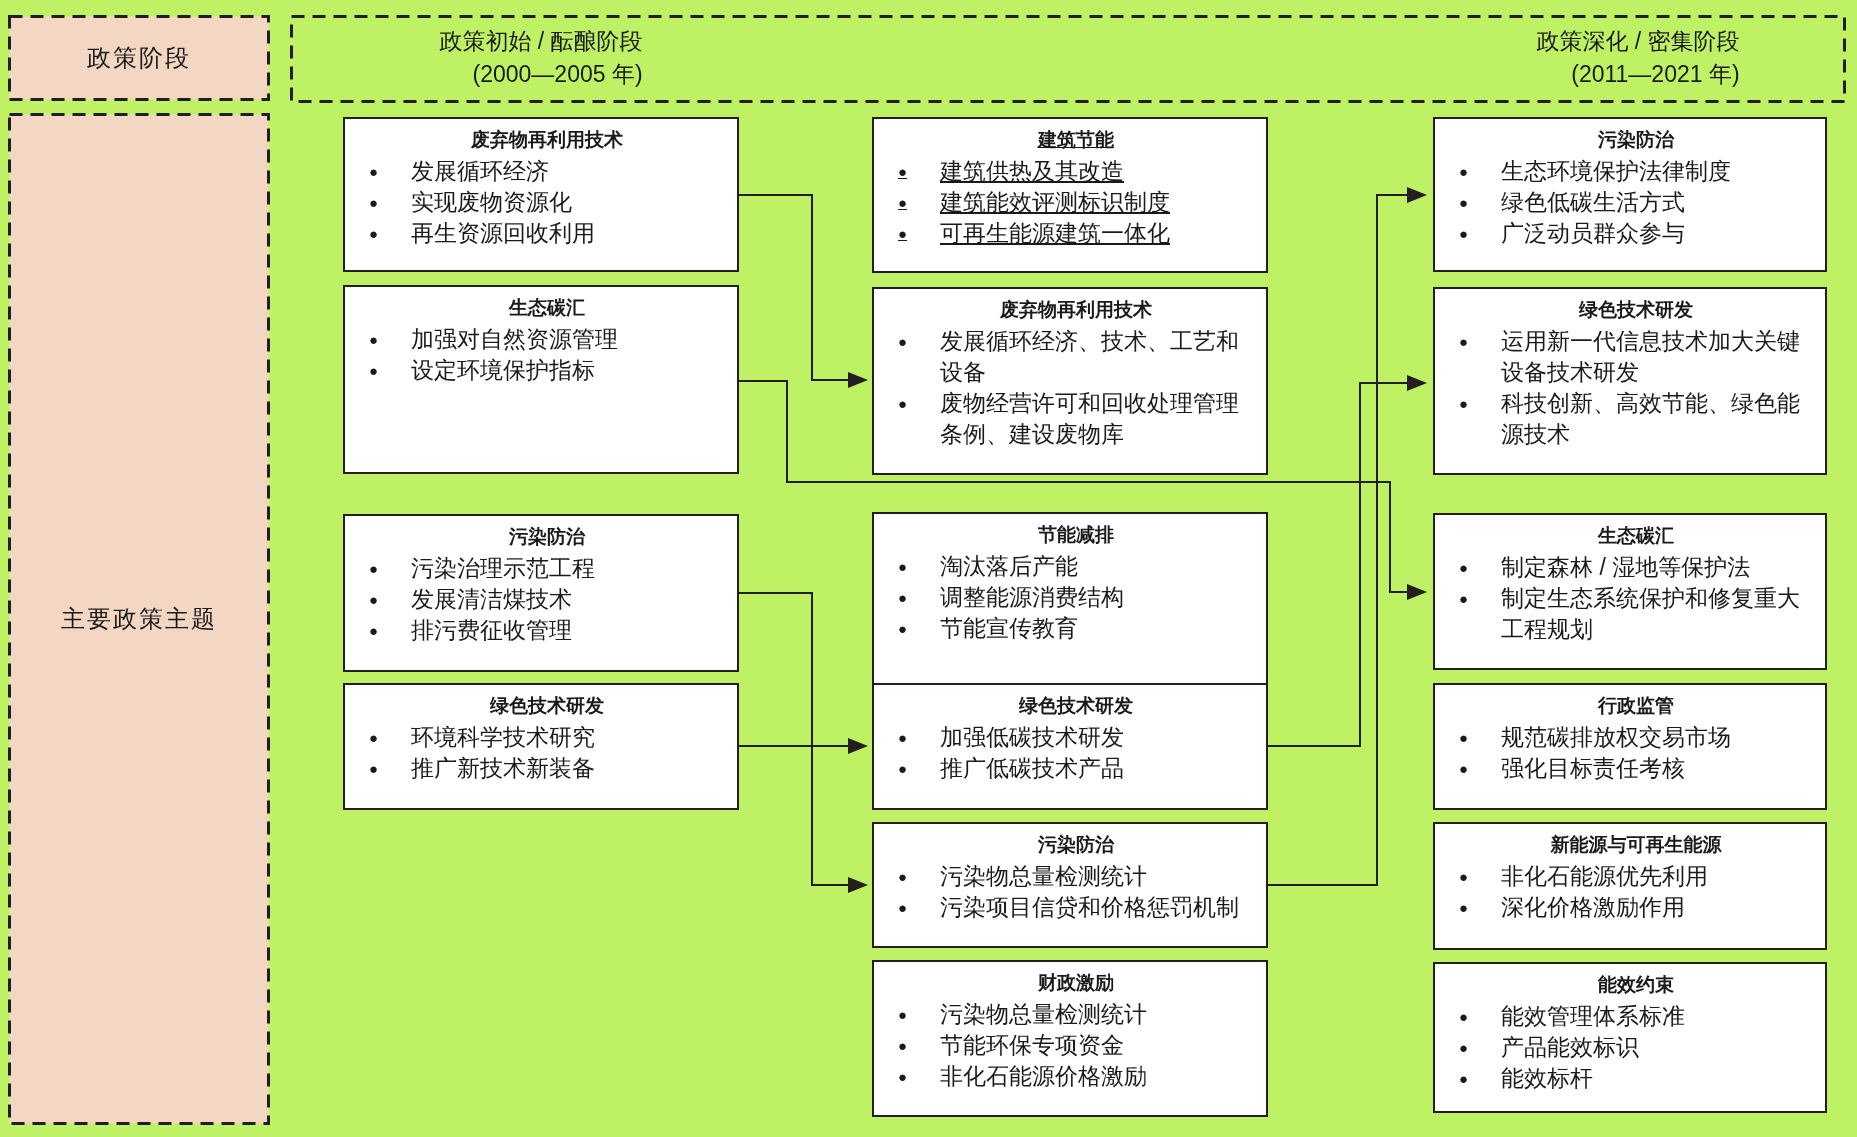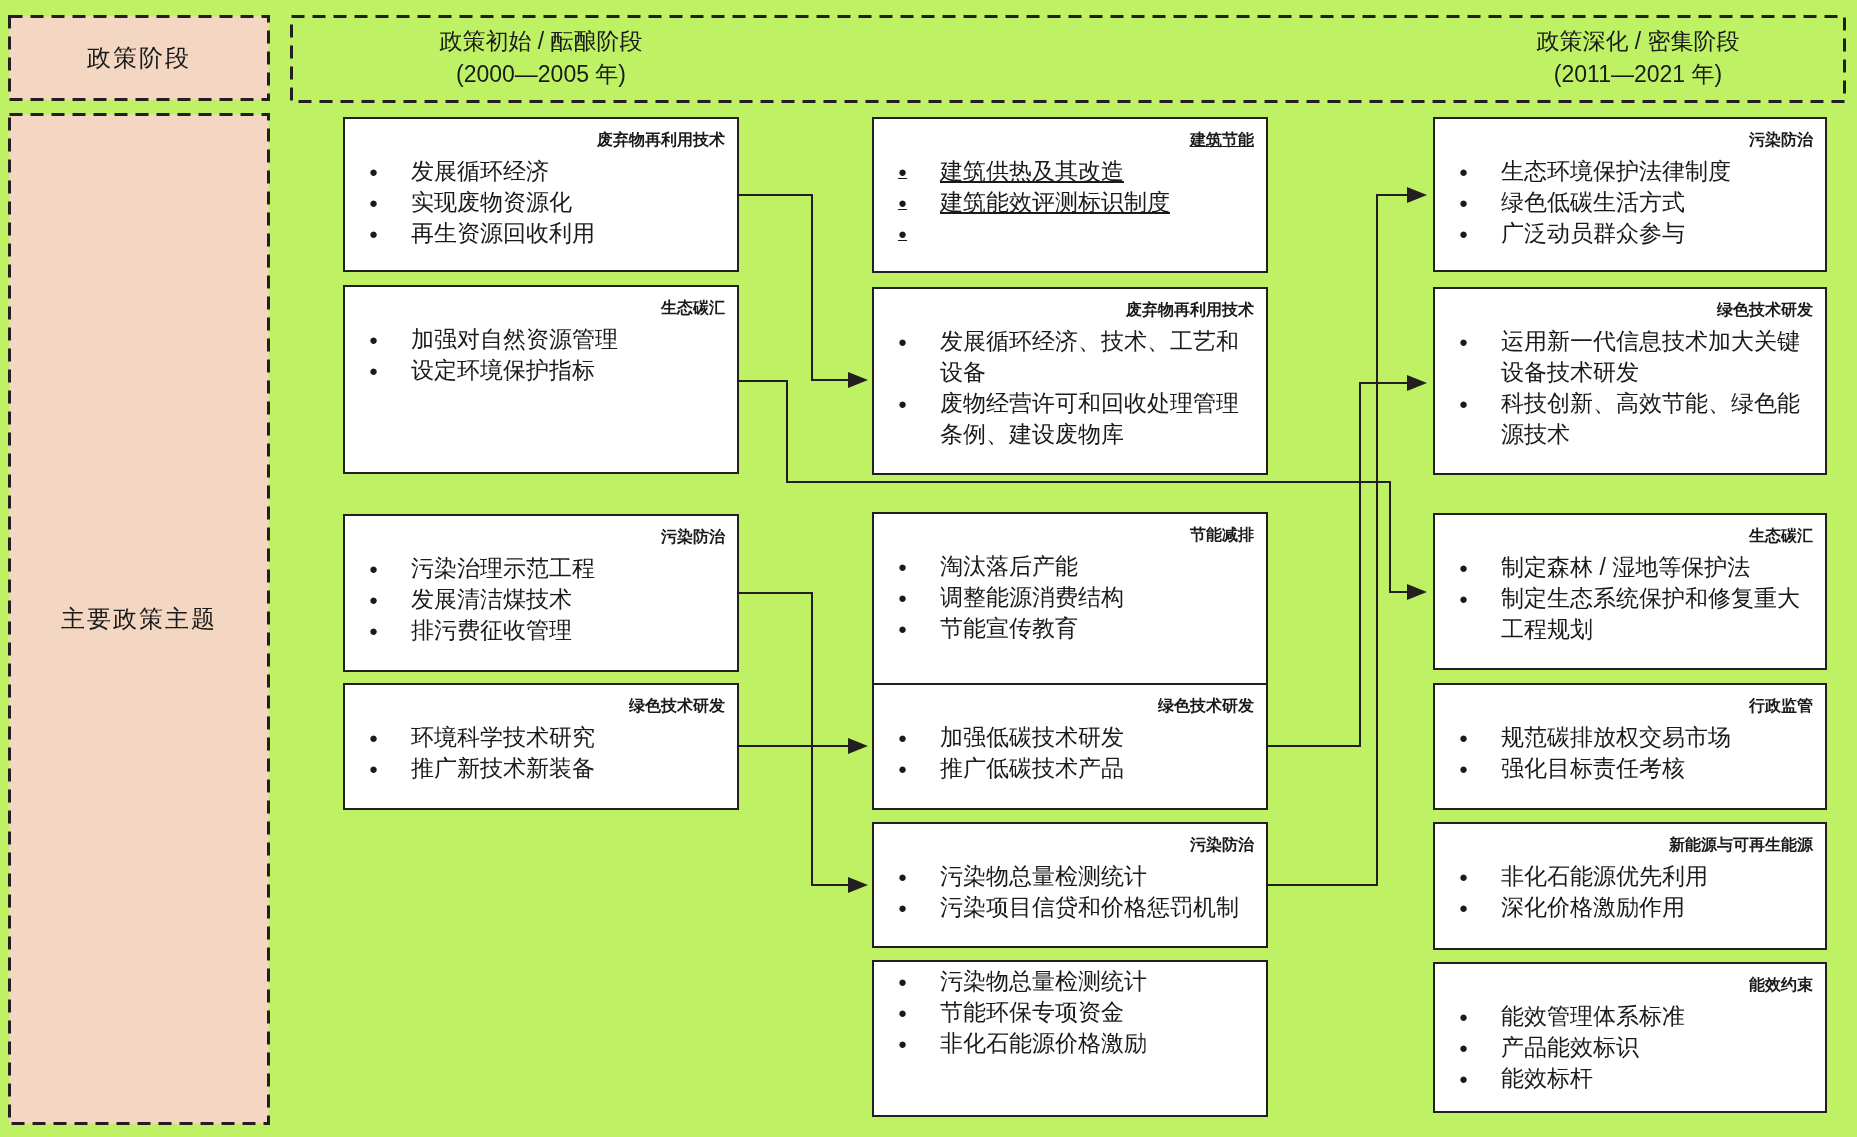--- a/index.html
+++ b/index.html
@@ -1,27 +1,27 @@
 <!DOCTYPE html>
 <html><head>
 <meta charset="utf-8">
 <style>
   html,body{margin:0;padding:0;background:#ffffff;}
   body{font-family:"Liberation Sans","DejaVu Sans",sans-serif;color:#1a1a1a;}
   #canvas{position:relative;width:1857px;height:1137px;background:#bef264;overflow:hidden;}
   #overlay{position:absolute;left:0;top:0;}
   .themebox{position:absolute;box-sizing:border-box;border:2px solid #231f20;background:#ffffff;
             padding:4px 12px 0 24px;}
-  .boxtitle{text-align:right;font-weight:bold;font-size:16px;line-height:33px;}
+  .boxtitle{text-align:center;font-weight:bold;font-size:19px;line-height:33px;}
   .bullet{display:flex;}
   .dot{flex:0 0 42px;font-size:15px;line-height:31px;}
   .btxt{flex:1;font-size:23px;line-height:31px;}
   .sidelabel{position:absolute;display:flex;align-items:center;justify-content:center;
              font-size:24px;letter-spacing:2px;}
-  .phase{position:absolute;transform:translateX(-50%);text-align:center;font-size:23px;line-height:33px;white-space:nowrap;}
+  .phase{position:absolute;transform:translateX(-50%);text-align:right;font-size:23px;line-height:33px;white-space:nowrap;}
 </style>
 </head>
 <body>
 
 <div id="canvas">
 
   <svg id="overlay" width="1857" height="1137">
     <defs>
       <marker id="arrow" markerUnits="userSpaceOnUse" markerWidth="22" markerHeight="16" refX="0" refY="8" orient="auto">
         <path d="M0,0 L20,8 L0,16 Z" fill="#231f20"></path>
@@ -110,20 +110,21 @@
       <div class="bullet">
         <span class="dot">●</span>
         <span class="btxt">建筑供热及其改造</span>
       </div>
       <div class="bullet">
         <span class="dot">●</span>
         <span class="btxt">建筑能效评测标识制度</span>
       </div>
       <div class="bullet">
         <span class="dot">●</span>
+        <span class="btxt">可再生能源建筑一体化</span>
       </div>
     </div>
     <div class="themebox" style="left: 872px; top: 287px; width: 396px; height: 188px;">
       <div class="boxtitle">废弃物再利用技术</div>
       <div class="bullet">
         <span class="dot">●</span>
         <span class="btxt">发展循环经济、技术、工艺和设备</span>
       </div>
       <div class="bullet">
         <span class="dot">●</span>
@@ -161,20 +162,21 @@
       <div class="bullet">
         <span class="dot">●</span>
         <span class="btxt">污染物总量检测统计</span>
       </div>
       <div class="bullet">
         <span class="dot">●</span>
         <span class="btxt">污染项目信贷和价格惩罚机制</span>
       </div>
     </div>
     <div class="themebox" style="left: 872px; top: 960px; width: 396px; height: 157px;">
+      <div class="boxtitle">财政激励</div>
       <div class="bullet">
         <span class="dot">●</span>
         <span class="btxt">污染物总量检测统计</span>
       </div>
       <div class="bullet">
         <span class="dot">●</span>
         <span class="btxt">节能环保专项资金</span>
       </div>
       <div class="bullet">
         <span class="dot">●</span>

